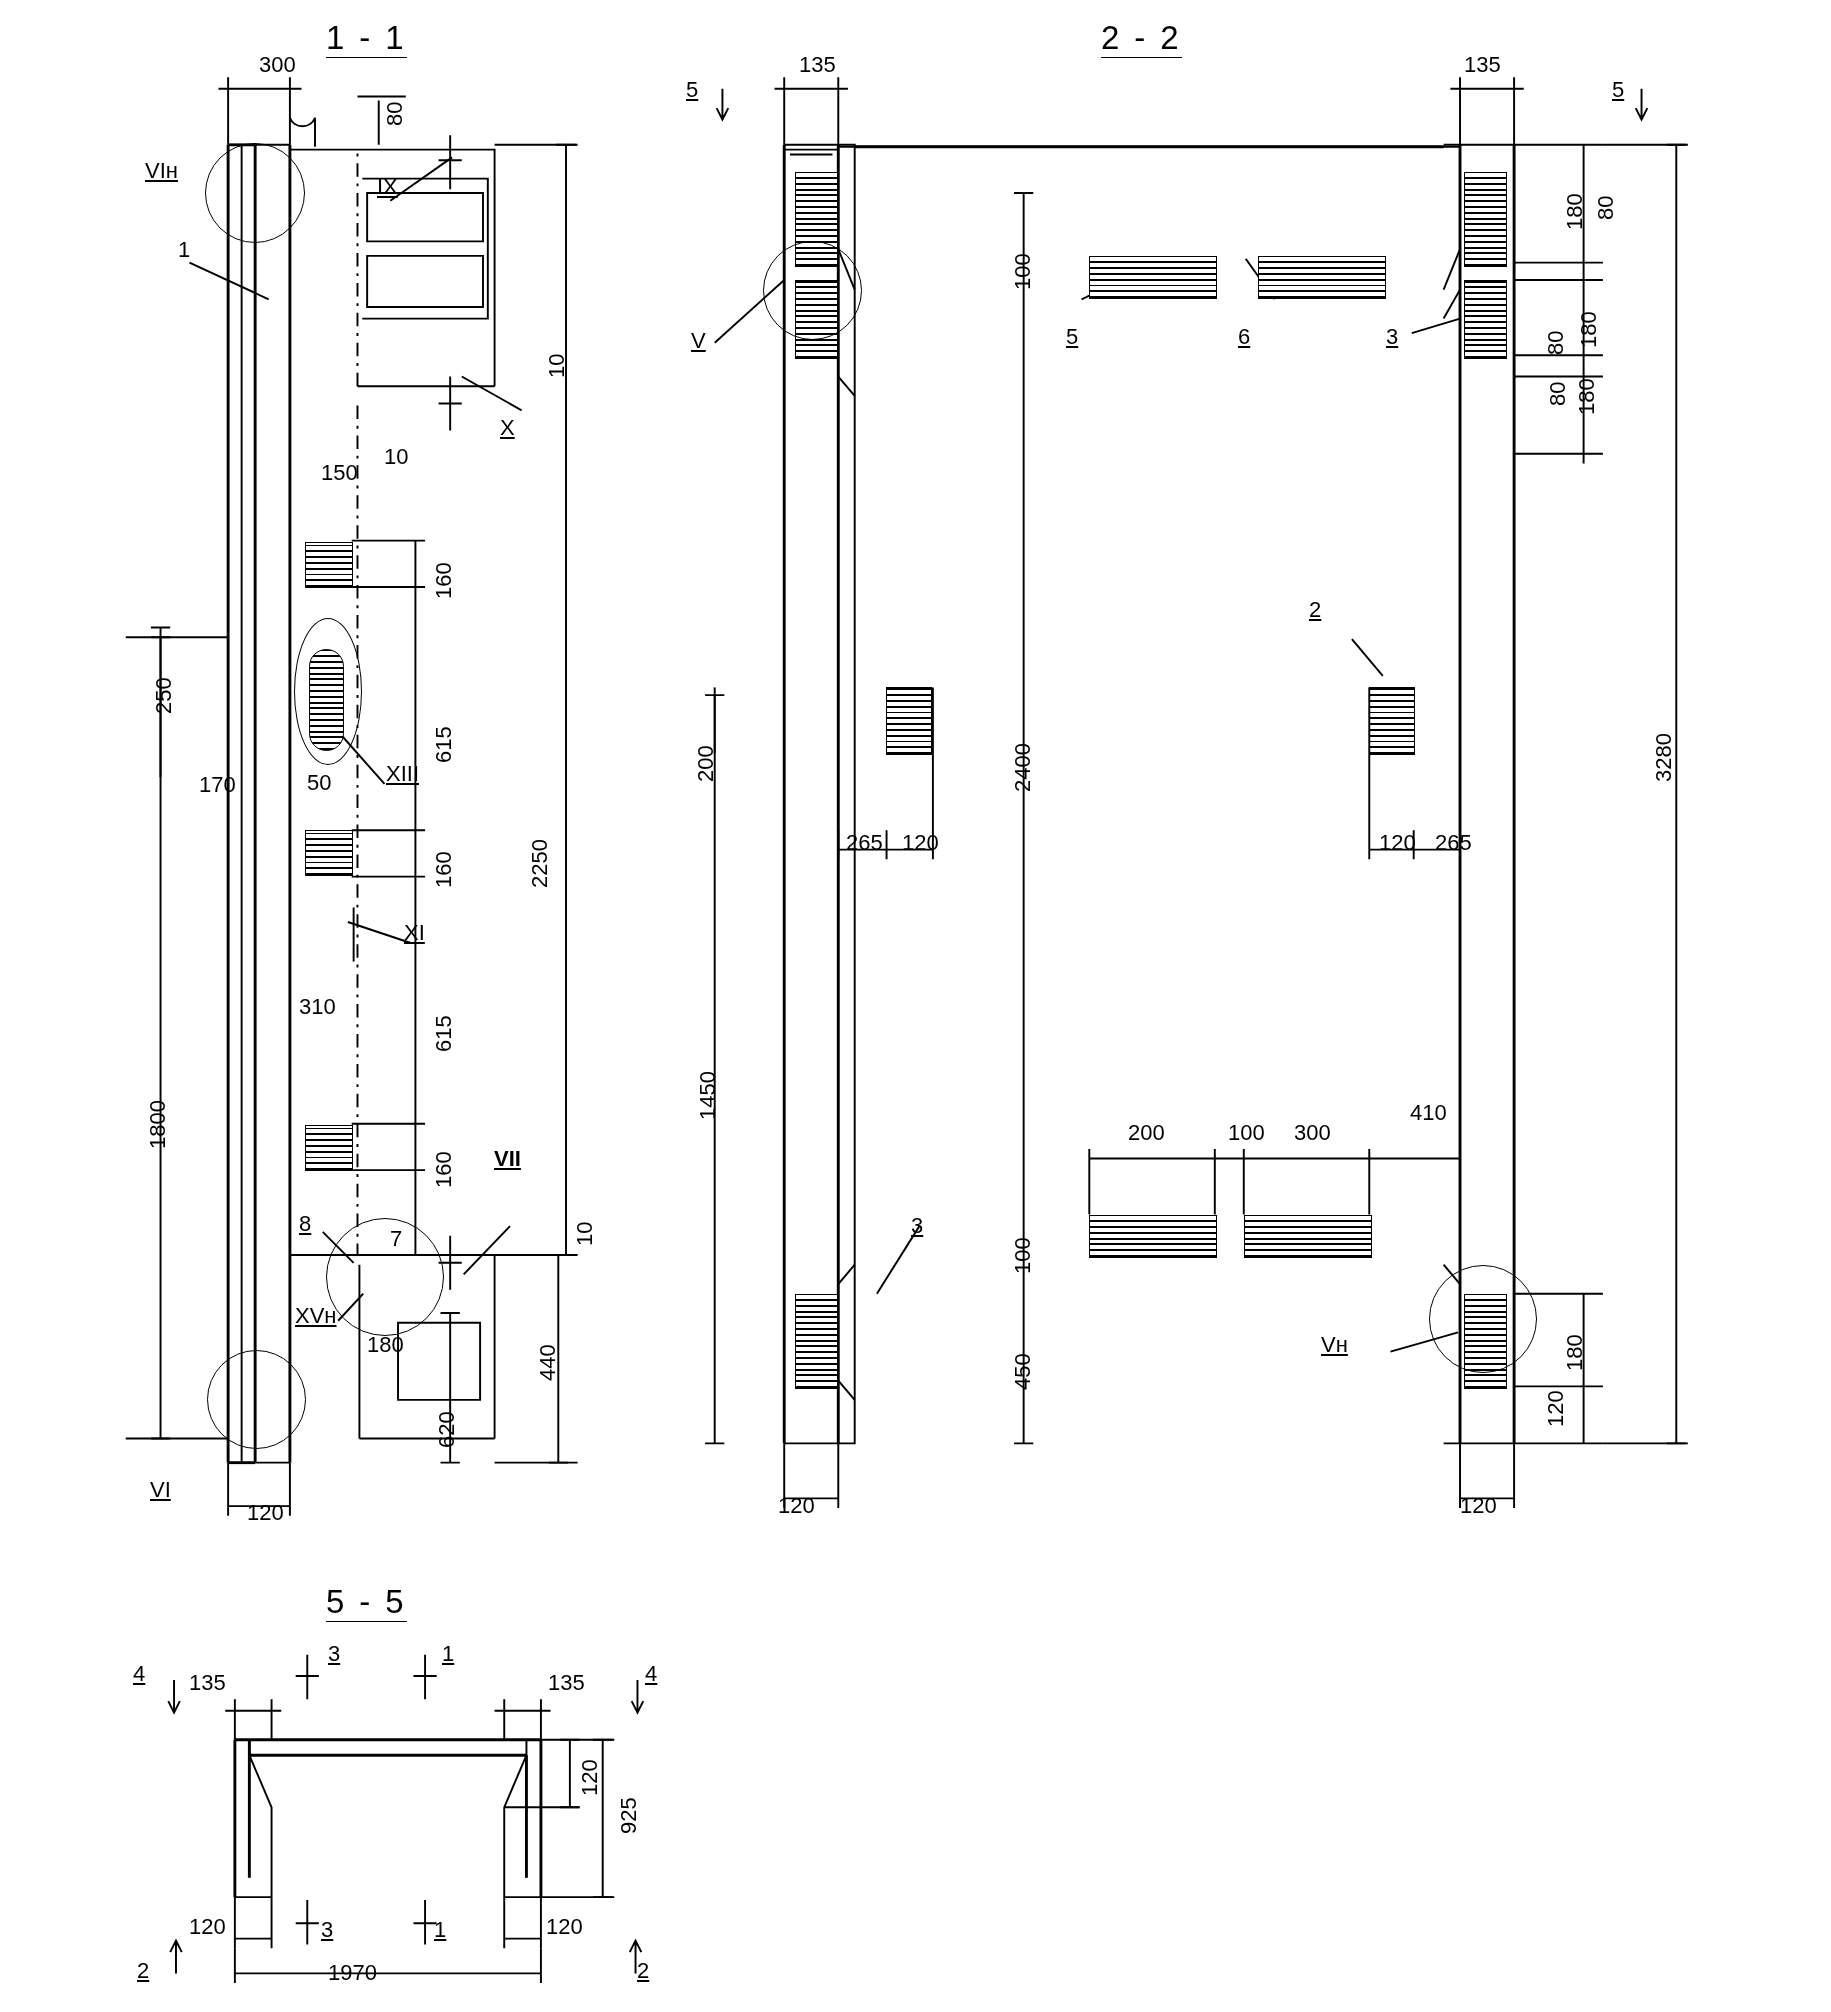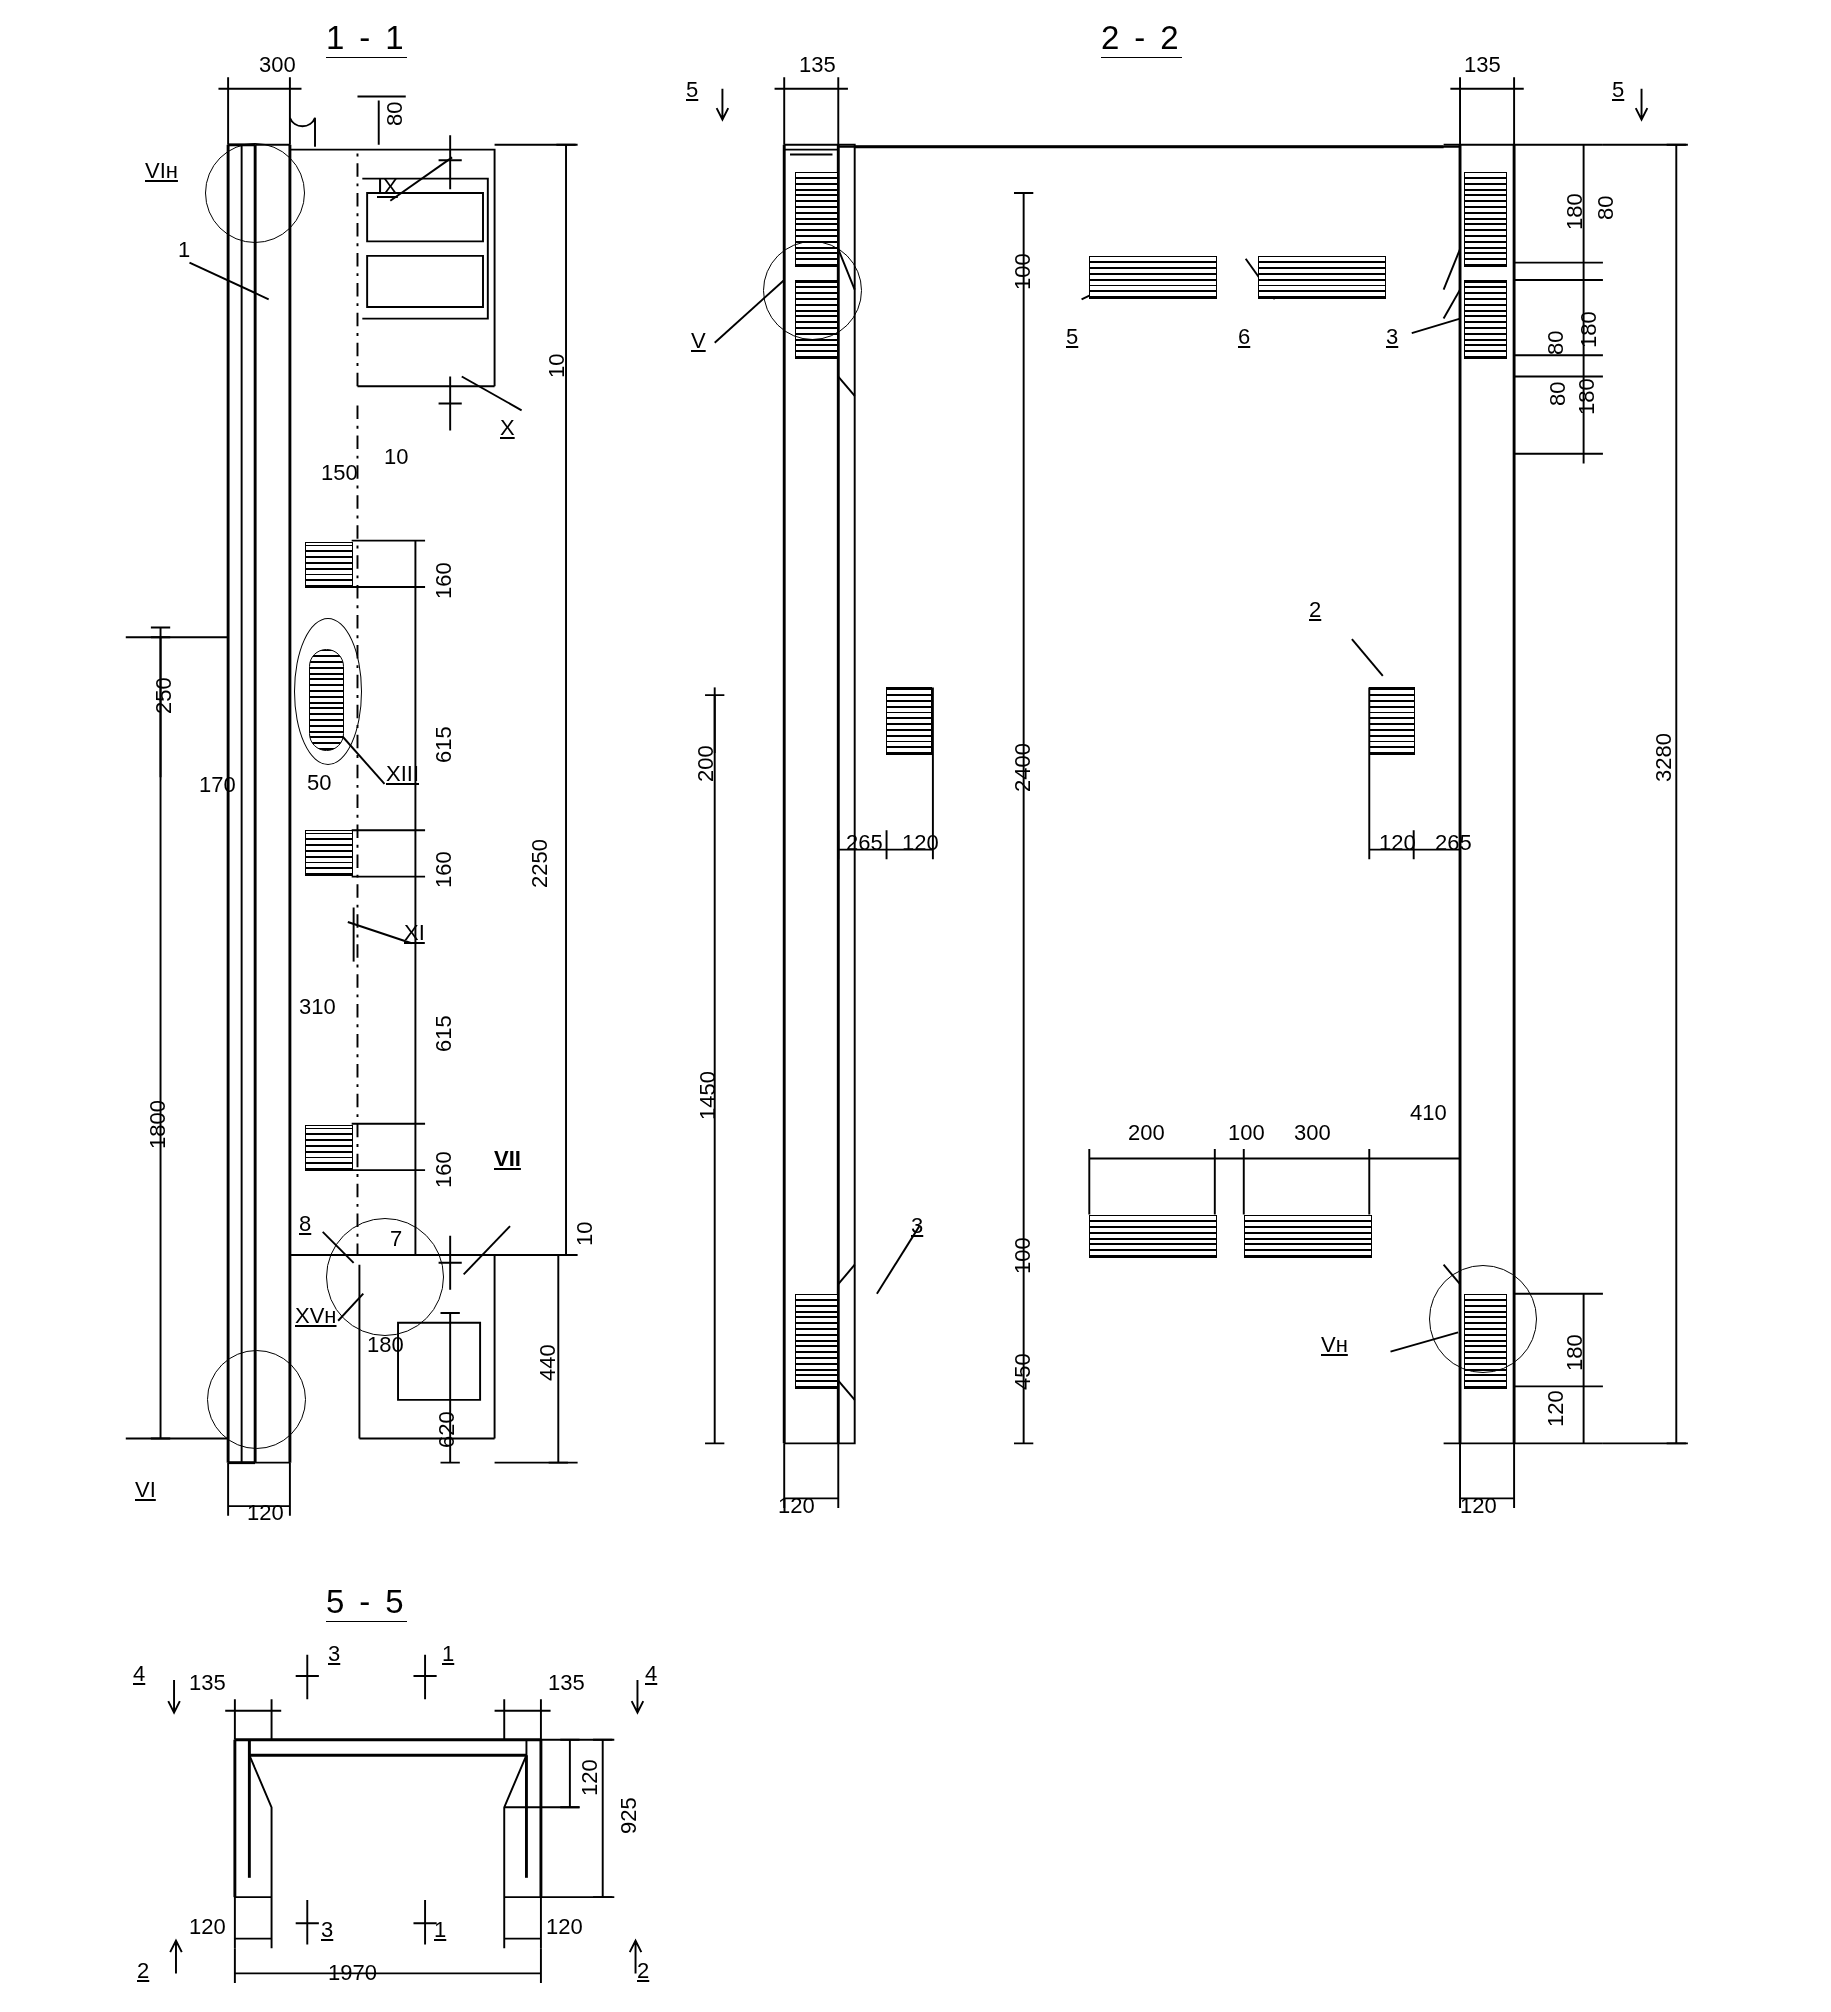--- a/index.html
+++ b/index.html
@@ -173,21 +173,21 @@
   <div class="lbl" style="left:390px;top:1228px;">7</div>
   <div class="lbl u" style="left:299px;top:1213px;">8</div>
 
   <div class="lbl u" style="left:145px;top:160px;">VIн</div>
   <div class="lbl u" style="left:377px;top:176px;">IX</div>
   <div class="lbl u" style="left:500px;top:417px;">X</div>
   <div class="lbl u" style="left:386px;top:763px;">XIII</div>
   <div class="lbl u" style="left:404px;top:922px;">XI</div>
   <div class="lbl u" style="left:494px;top:1148px;font-weight:bold;">VII</div>
   <div class="lbl u" style="left:295px;top:1305px;">XVн</div>
-  <div class="lbl u" style="left:135px;top:1479px;">VI</div>
+  <div class="lbl u" style="left:150px;top:1479px;">VI</div>
 
   <div class="lbl" style="left:799px;top:54px;">135</div>
   <div class="lbl" style="left:1464px;top:54px;">135</div>
   <div class="lbl vert" style="left:1564px;top:230px;">180</div>
   <div class="lbl vert" style="left:1595px;top:220px;">80</div>
   <div class="lbl vert" style="left:1545px;top:355px;">80</div>
   <div class="lbl vert" style="left:1578px;top:348px;">180</div>
   <div class="lbl vert" style="left:1547px;top:406px;">80</div>
   <div class="lbl vert" style="left:1576px;top:415px;">180</div>
   <div class="lbl vert" style="left:1012px;top:290px;">100</div>

